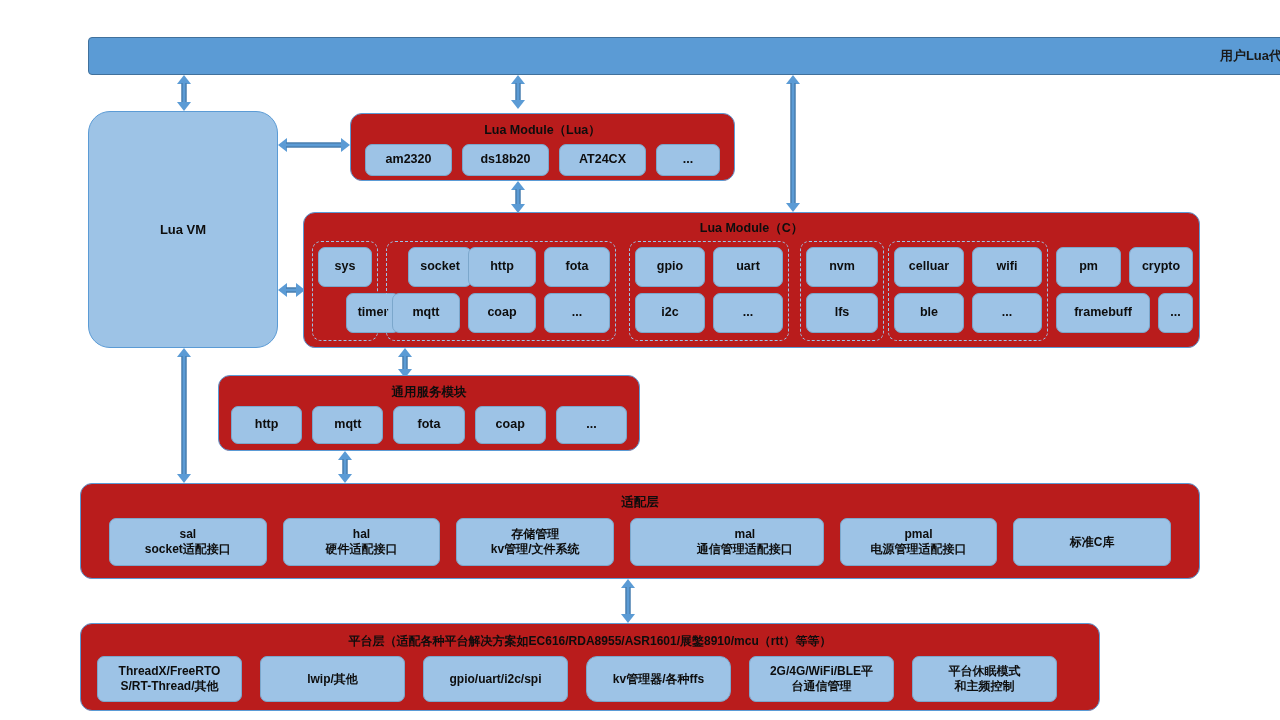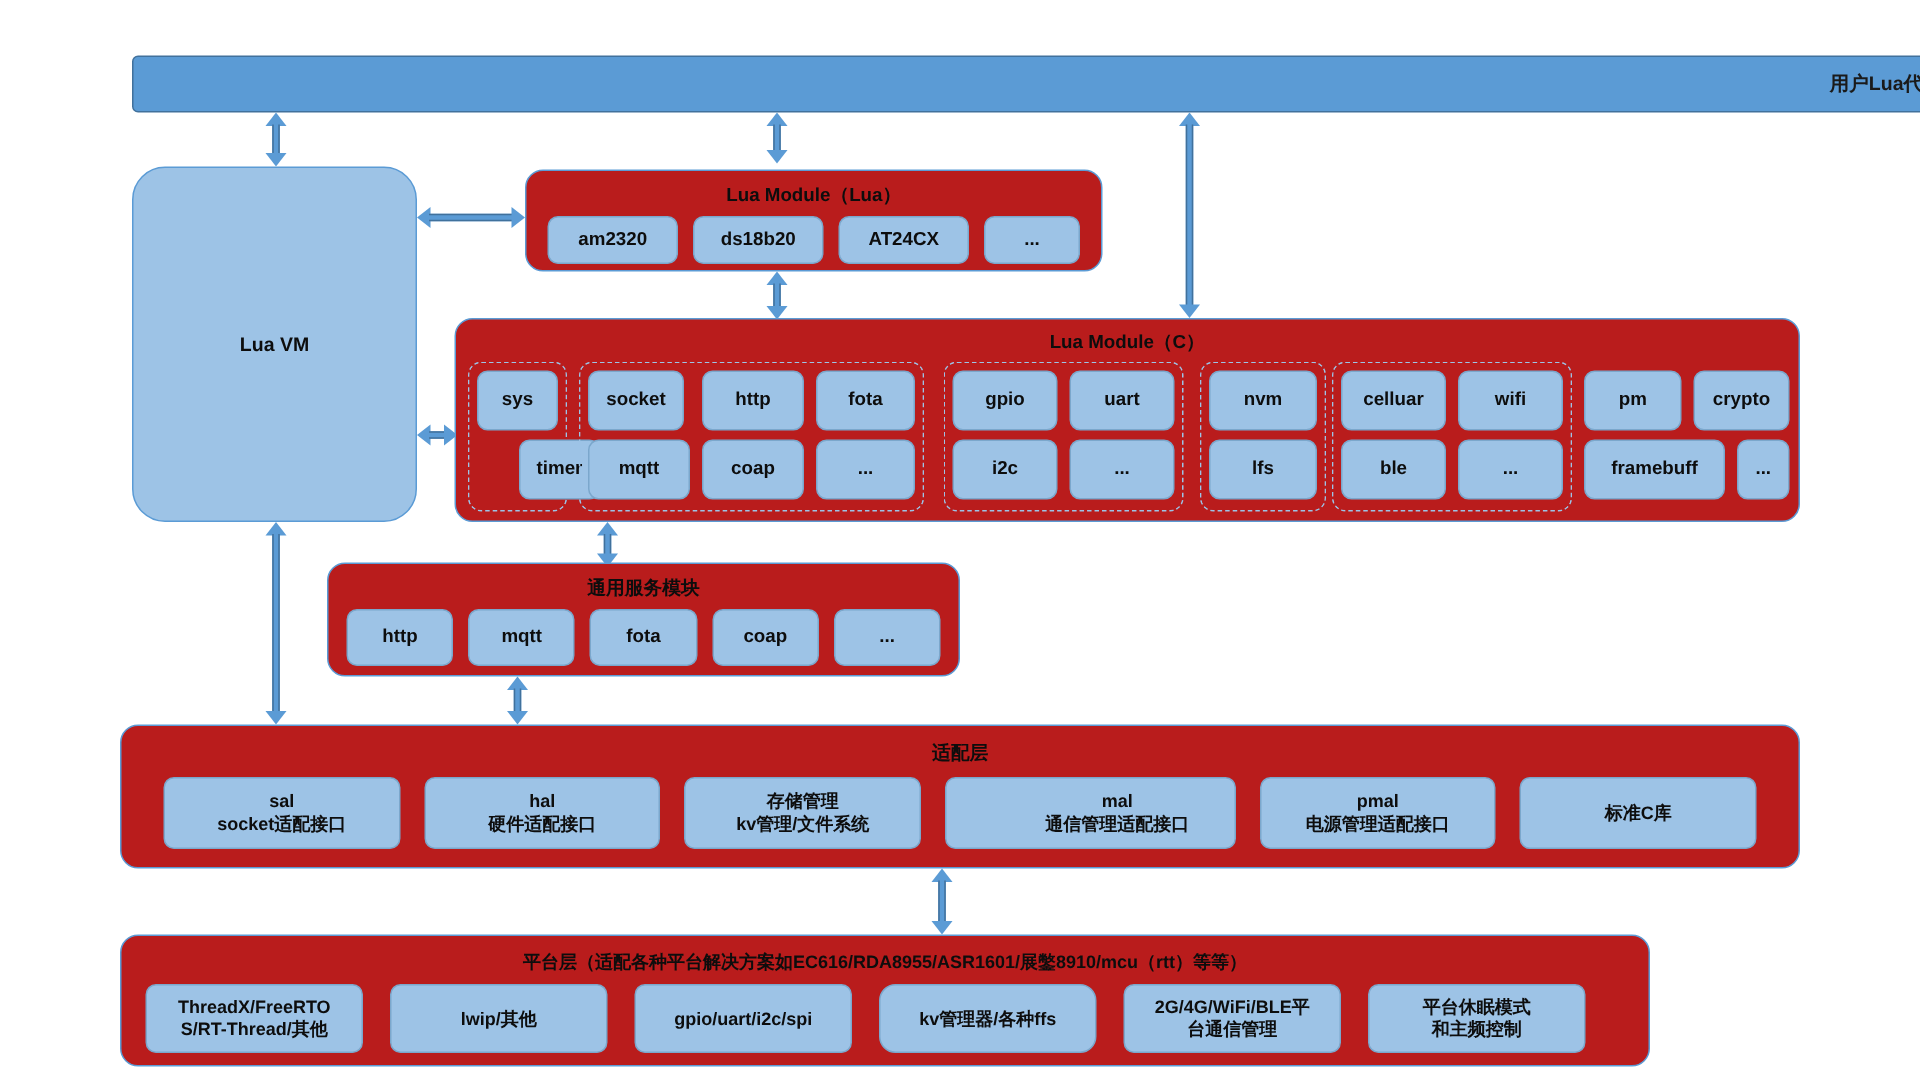--- a/index.html
+++ b/index.html
@@ -194,21 +194,21 @@
   </div>
 
   <div class="abs panel" style="left:303px; top:212px; width:897px; height:136px;">
     <div class="panel-title" style="top:7px;">Lua Module（C）</div>
 
     <div class="abs dashgroup" style="left:8px; top:28px; width:66px; height:100px;"></div>
     <div class="abs chip" style="left:14px; top:34px; width:54px; height:40px;">sys</div>
     <div class="abs chip" style="left:14px; top:80px; width:54px; height:40px;margin-left:28px;">timer</div>
 
     <div class="abs dashgroup" style="left:82px; top:28px; width:230px; height:100px;"></div>
-    <div class="abs chip" style="left:88px; top:34px; width:64px; height:40px;">socket</div>
+    <div class="abs chip" style="left:104px; top:34px; width:64px; height:40px;">socket</div>
     <div class="abs chip" style="left:164px; top:34px; width:68px; height:40px;">http</div>
     <div class="abs chip" style="left:240px; top:34px; width:66px; height:40px;">fota</div>
     <div class="abs chip" style="left:88px; top:80px; width:68px; height:40px;">mqtt</div>
     <div class="abs chip" style="left:164px; top:80px; width:68px; height:40px;">coap</div>
     <div class="abs chip" style="left:240px; top:80px; width:66px; height:40px;">...</div>
 
     <div class="abs dashgroup" style="left:325px; top:28px; width:160px; height:100px;"></div>
     <div class="abs chip" style="left:331px; top:34px; width:70px; height:40px;">gpio</div>
     <div class="abs chip" style="left:409px; top:34px; width:70px; height:40px;">uart</div>
     <div class="abs chip" style="left:331px; top:80px; width:70px; height:40px;">i2c</div>

